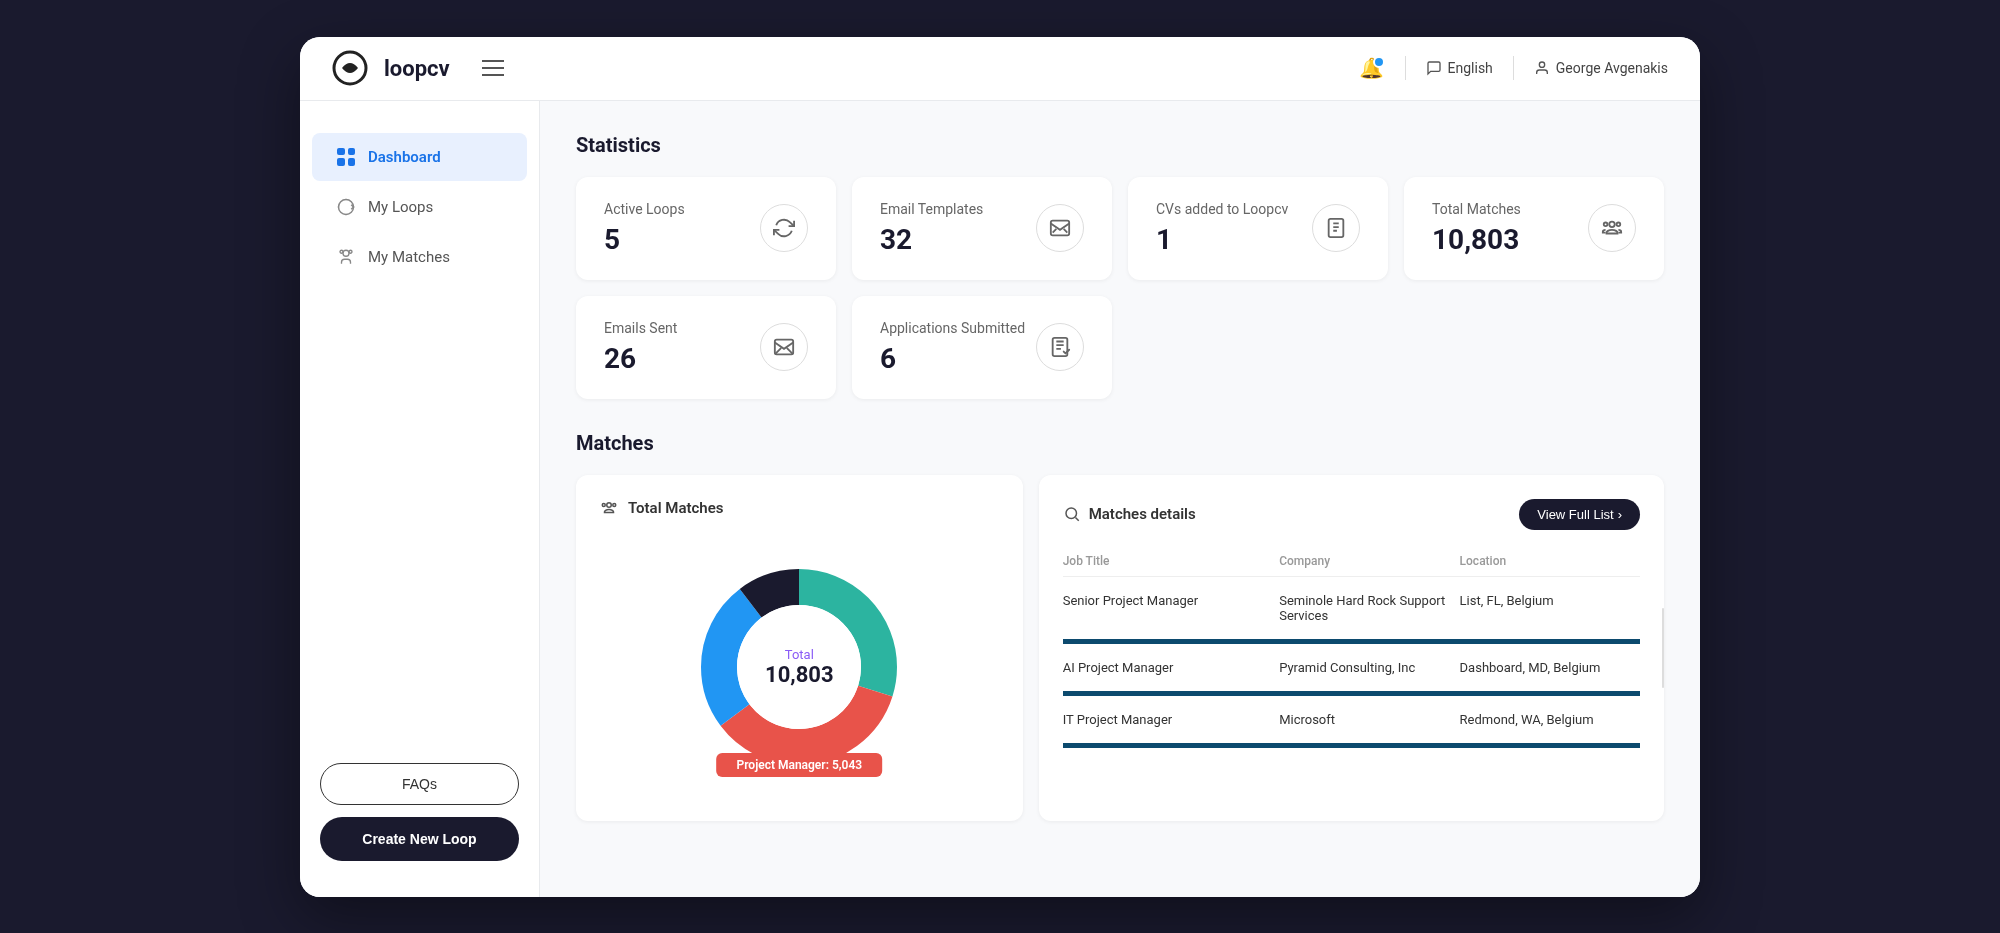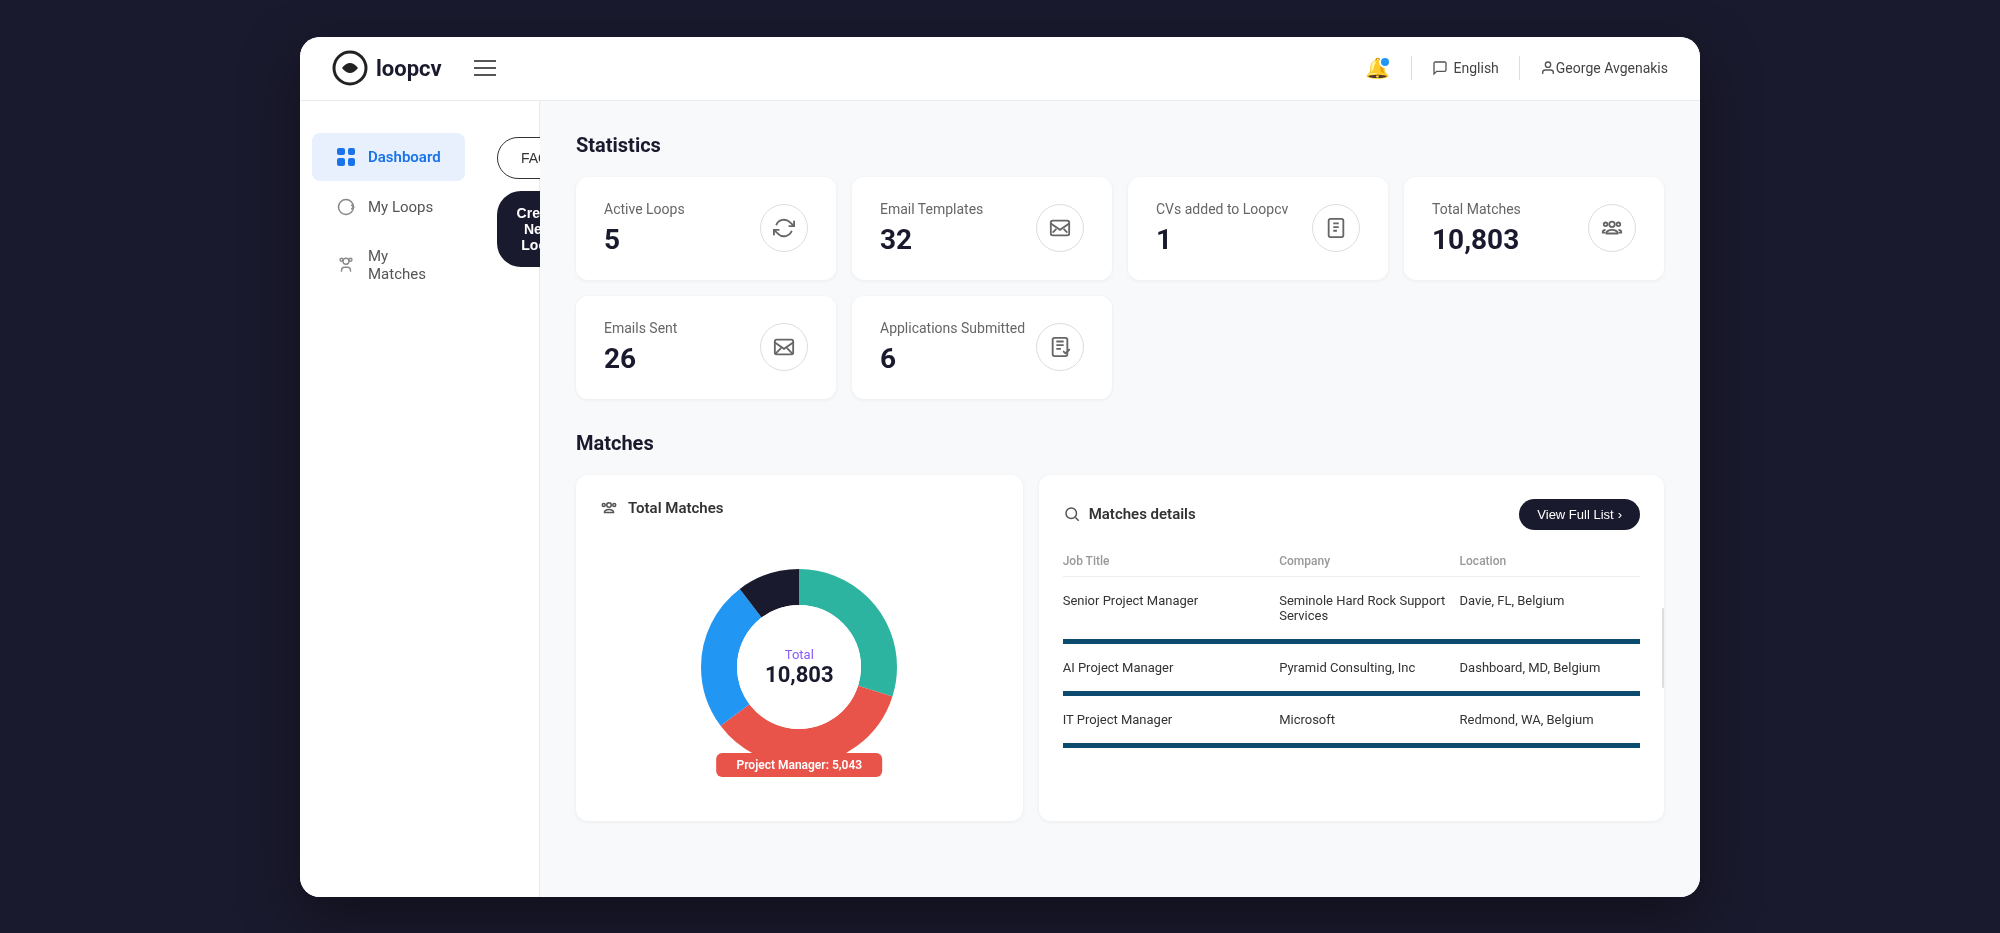--- a/index.html
+++ b/index.html
@@ -54,21 +54,21 @@
       display: flex;
       align-items: center;
       padding: 0 32px;
       border-bottom: 1px solid #e8eaed;
       position: relative;
       z-index: 10;
     }
     .logo {
       display: flex;
       align-items: center;
-      gap: 8px;
+      gap: 16px;
       font-size: 22px;
       font-weight: 700;
       color: #1a1a2e;
     }
     .logo-icon {
       width: 36px;
       height: 36px;
     }
     .header-menu {
       margin-left: 32px;
@@ -115,40 +115,41 @@
       display: flex;
       align-items: center;
       gap: 6px;
       font-size: 14px;
       color: #444;
       cursor: pointer;
     }
     .header-user {
       display: flex;
       align-items: center;
+      gap: 6px;
       font-size: 14px;
       color: #444;
       cursor: pointer;
     }
 
     
     .main-layout {
       display: flex;
       flex: 1;
       position: relative;
       z-index: 5;
     }
 
     
     .sidebar {
       width: 240px;
       background: white;
       padding: 20px 0;
       display: flex;
-      flex-direction: row;
+      flex-direction: column;
       flex-shrink: 0;
       border-right: 1px solid #e8eaed;
     }
     .sidebar-nav {
       flex: 1;
       padding: 10px 0;
     }
     .sidebar-item {
       display: flex;
       align-items: center;
@@ -641,21 +642,21 @@
 
           <div class="table-header">
             <div class="table-col">Job Title</div>
             <div class="table-col">Company</div>
             <div class="table-col">Location</div>
           </div>
 
           <div class="table-row">
             <div class="table-col">Senior Project Manager</div>
             <div class="table-col">Seminole Hard Rock Support Services</div>
-            <div class="table-col">Davie, FL, Belgium</div>
+            <div class="table-col">List, FL, Belgium</div>
           </div>
 
           <div class="table-row">
             <div class="table-col">AI Project Manager</div>
             <div class="table-col">Pyramid Consulting, Inc</div>
             <div class="table-col">Dashboard, MD, Belgium</div>
           </div>
 
           <div class="table-row">
             <div class="table-col">IT Project Manager</div>

